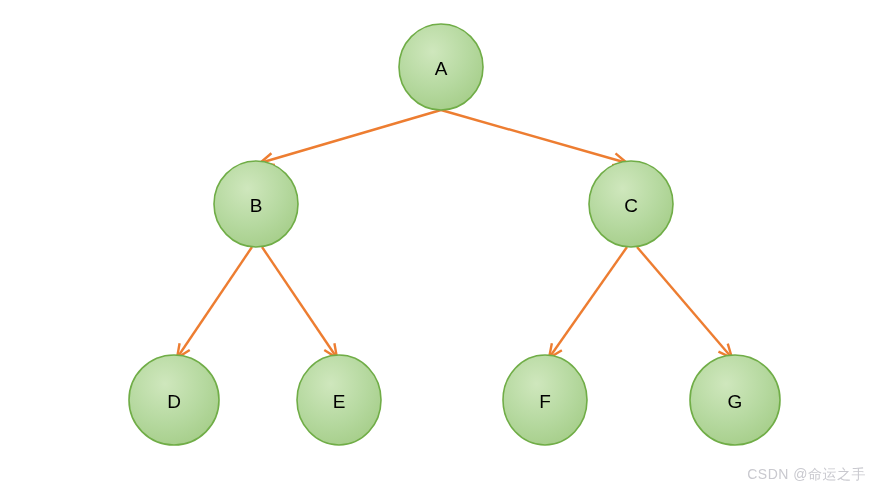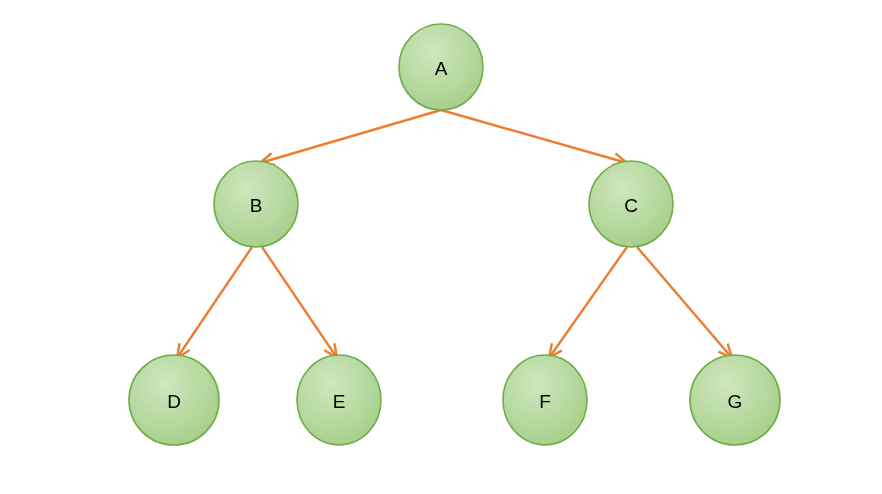--- a/index.html
+++ b/index.html
@@ -120,14 +120,15 @@
           <ellipse cx="545" cy="400" rx="42" ry="45" fill="url(#nodeGrad)" stroke="#70ad47" class="node-circle"></ellipse>
           <text x="545" y="401" class="node-label">F</text>
         </g>
         <g>
           <ellipse cx="735" cy="400" rx="45" ry="45" fill="url(#nodeGrad)" stroke="#70ad47" class="node-circle"></ellipse>
           <text x="735" y="401" class="node-label">G</text>
         </g>
       </g>
   </svg>
 
+  <div class="watermark">CSDN @命运之手</div>
 
 </div>
 
 </body></html>

